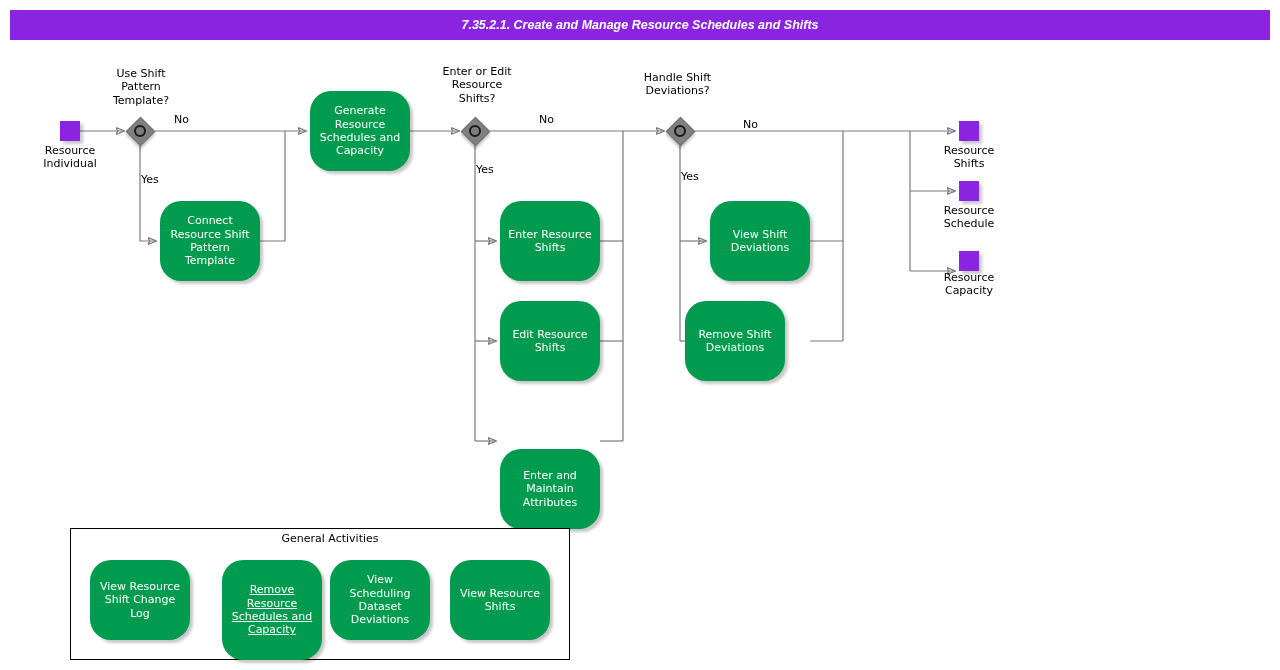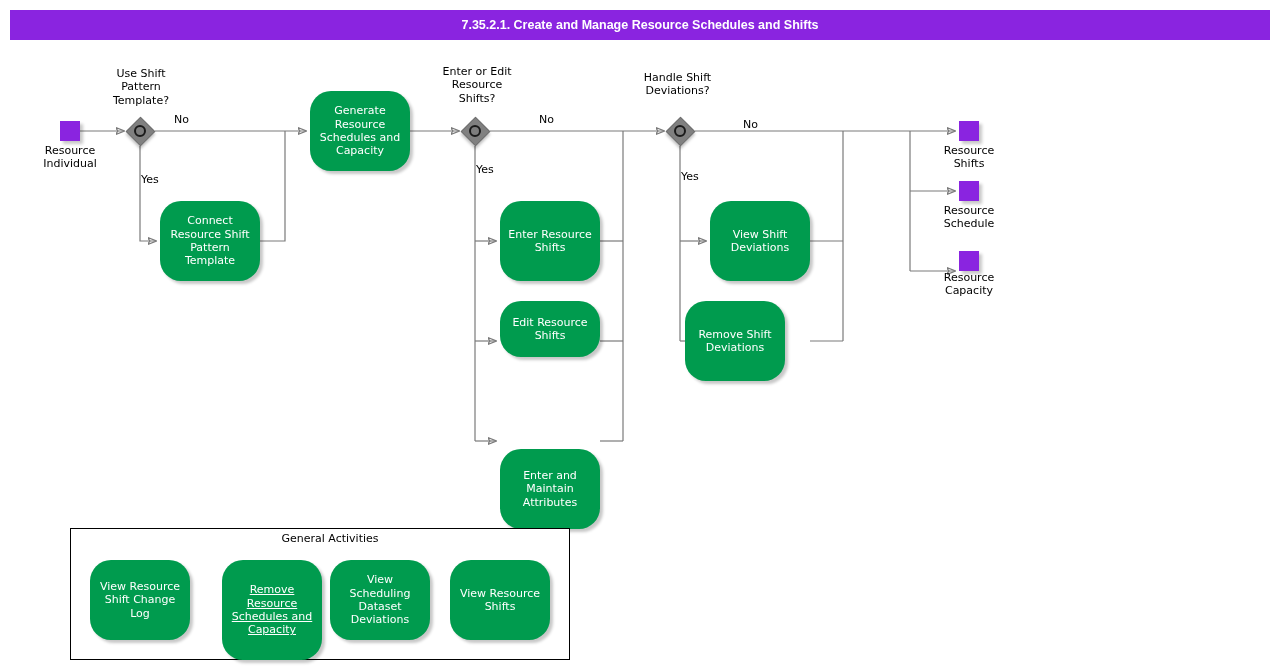--- a/index.html
+++ b/index.html
@@ -28,20 +28,21 @@
     height: 30px;
     background: #8A24E0;
     color: #ffffff;
     font-size: 12.5px;
     font-weight: bold;
     display: flex;
     align-items: center;
     justify-content: center;
     font-family: "Liberation Sans", sans-serif;
     letter-spacing: 0px;
+    font-style: italic;
   }
   
   .task {
     position: absolute;
     background: #009B4E;
     border-radius: 21px;
     color: #ffffff;
     font-size: 11px;
     line-height: 13.4px;
     display: flex;
@@ -233,21 +234,21 @@
     <div class="gw-diamond"></div>
     <div class="gw-ring"></div>
   </div>
   <div class="edge-label" style="left:539px; top:113px;">No</div>
   <div class="edge-label" style="left:476px; top:163px;">Yes</div>
 
   <div class="task" style="left:500px; top:201px; width:100px; height:80px;">
     <span>Enter Resource
 Shifts</span>
   </div>
-  <div class="task" style="left:500px; top:301px; width:100px; height:56px;">
+  <div class="task" style="left:500px; top:301px; width:100px; height:80px;">
     <span>Edit Resource
 Shifts</span>
   </div>
   <div class="task" style="left:500px; top:401px; width:100px; height:80px;margin-top:48px;">
     <span>Enter and
 Maintain
 Attributes</span>
   </div>
 
   <div class="gw-title" style="left:620px; top:71px; width:115px;">Handle Shift

